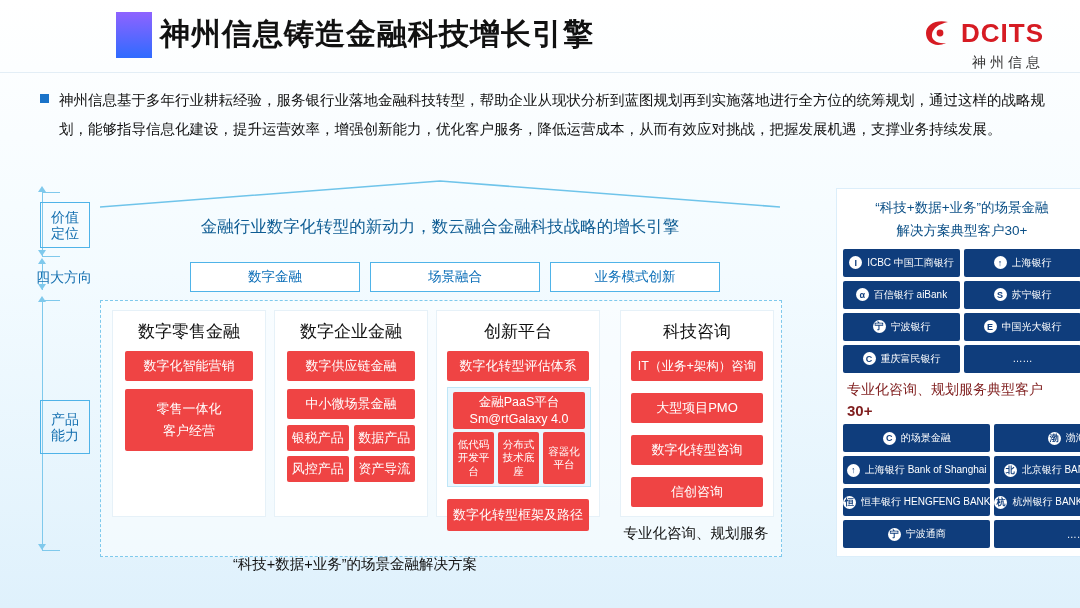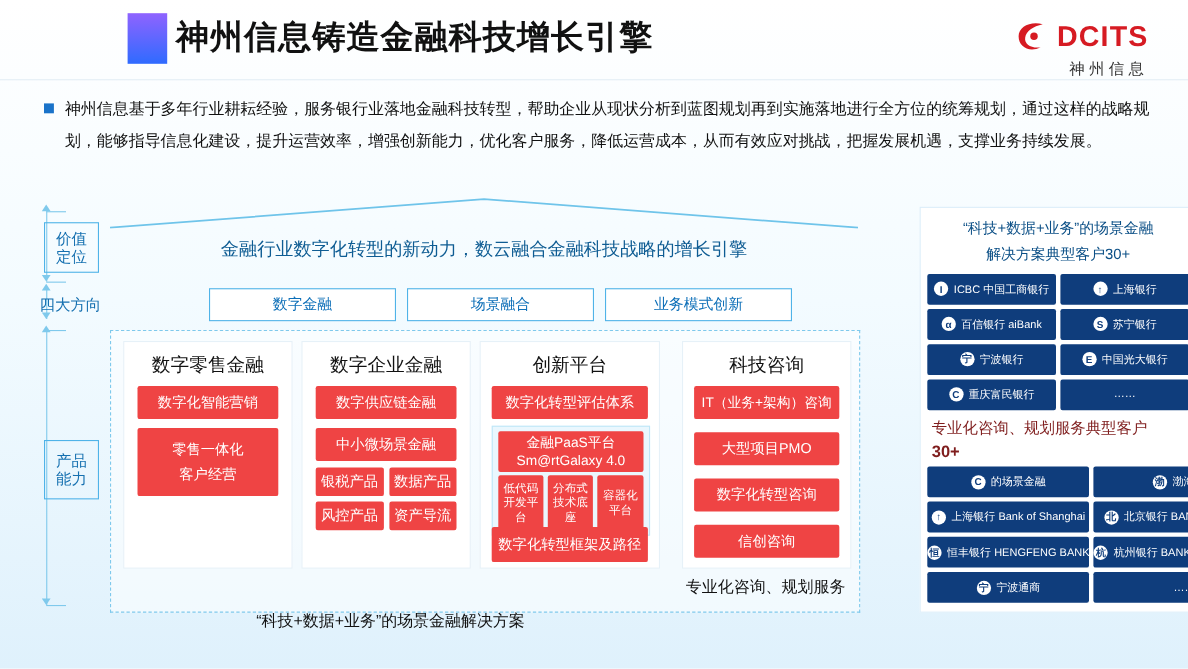--- a/index.html
+++ b/index.html
@@ -176,21 +176,21 @@
         <span>金融PaaS平台</span>
         <span>Sm@rtGalaxy 4.0</span>
       </div>
       <div style="position:absolute;left:5px;top:44px;width:132px;display:flex;gap:4px;">
         <div class="chip" style="width:41px;height:48px;font-size:10.5px;line-height:1.25;padding:2px;">低代码开发平台</div>
         <div class="chip" style="width:41px;height:48px;font-size:10.5px;line-height:1.25;padding:2px;">分布式技术底座</div>
         <div class="chip" style="width:42px;height:48px;font-size:10.5px;line-height:1.25;padding:2px;">容器化平台</div>
       </div>
     </div>
 
-    <div class="chip" style="position:absolute;left:10px;top:168px;width:142px;height:32px;text-align:right;">数字化转型框架及路径</div>
+    <div class="chip" style="position:absolute;left:10px;top:188px;width:142px;height:32px;text-align:right;">数字化转型框架及路径</div>
   </div>
 
   <div class="col" style="left:620px;top:310px;width:152px;height:205px;">
     <div class="col-title">科技咨询</div>
     <div class="chip" style="position:absolute;left:10px;top:40px;width:132px;height:30px;font-size:12.5px;">IT（业务+架构）咨询</div>
     <div class="chip" style="position:absolute;left:10px;top:82px;width:132px;height:30px;">大型项目PMO</div>
     <div class="chip" style="position:absolute;left:10px;top:124px;width:132px;height:30px;">数字化转型咨询</div>
     <div class="chip" style="position:absolute;left:10px;top:166px;width:132px;height:30px;">信创咨询</div>
   </div>
 

